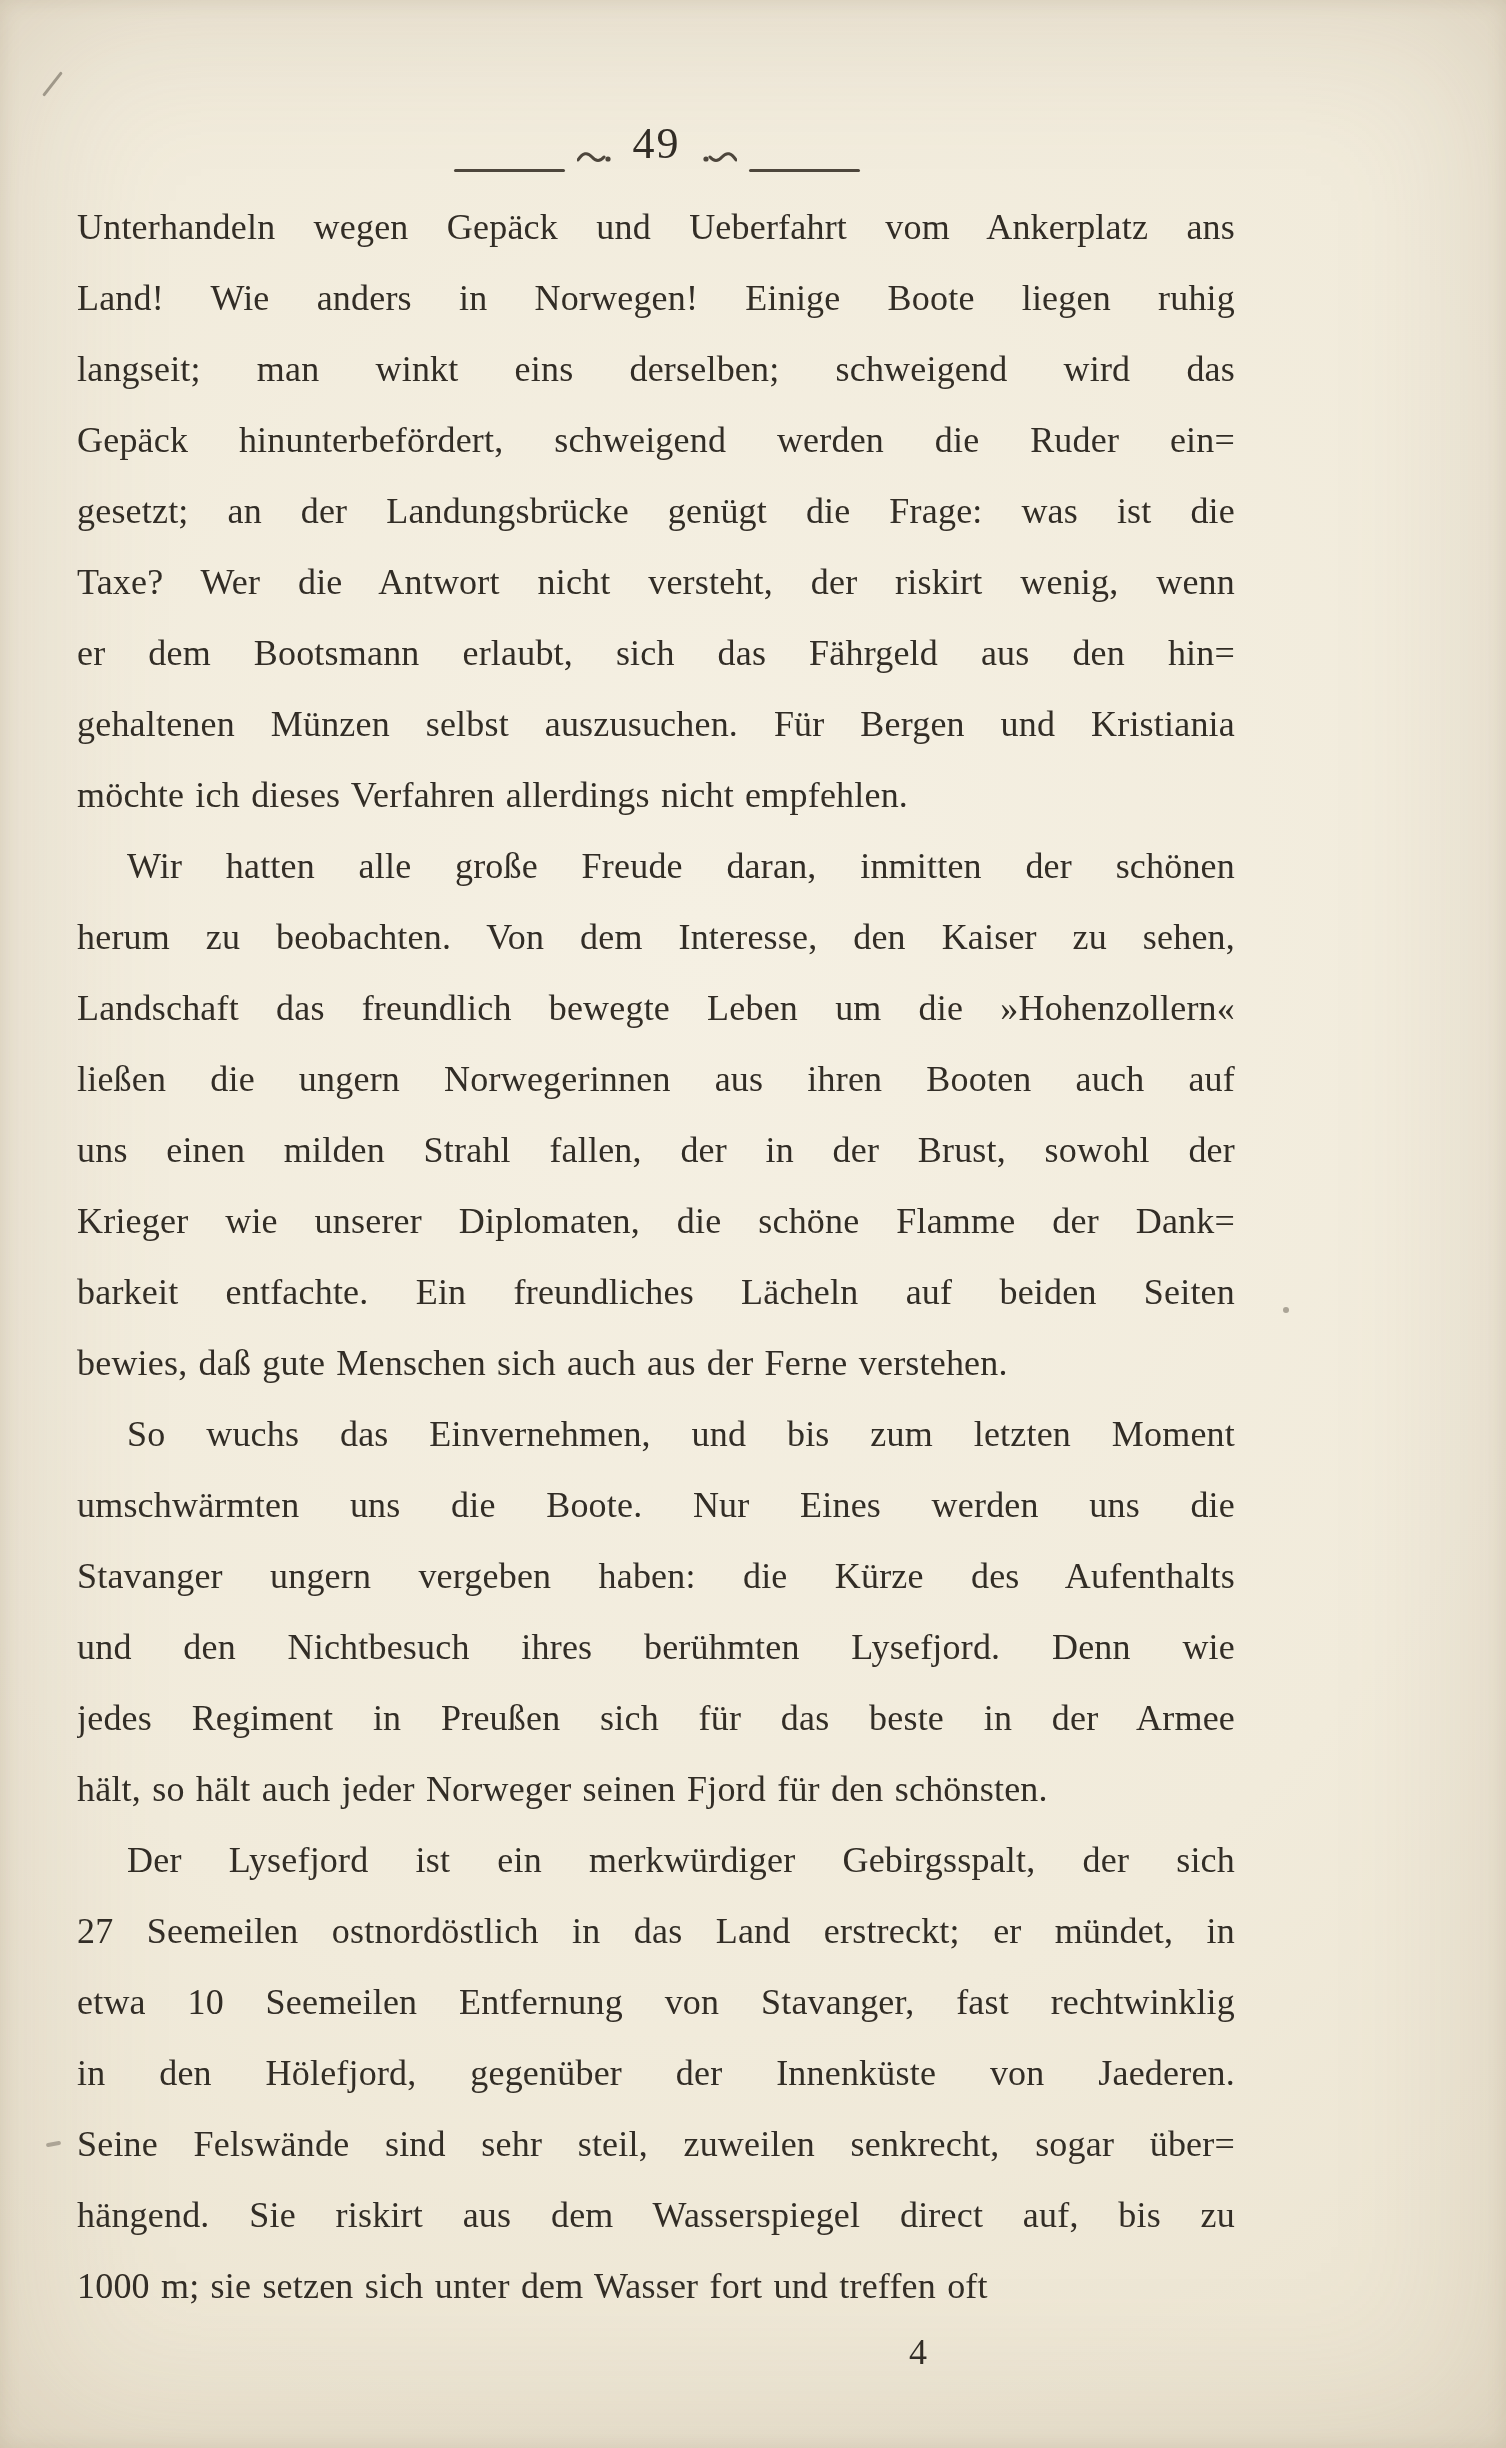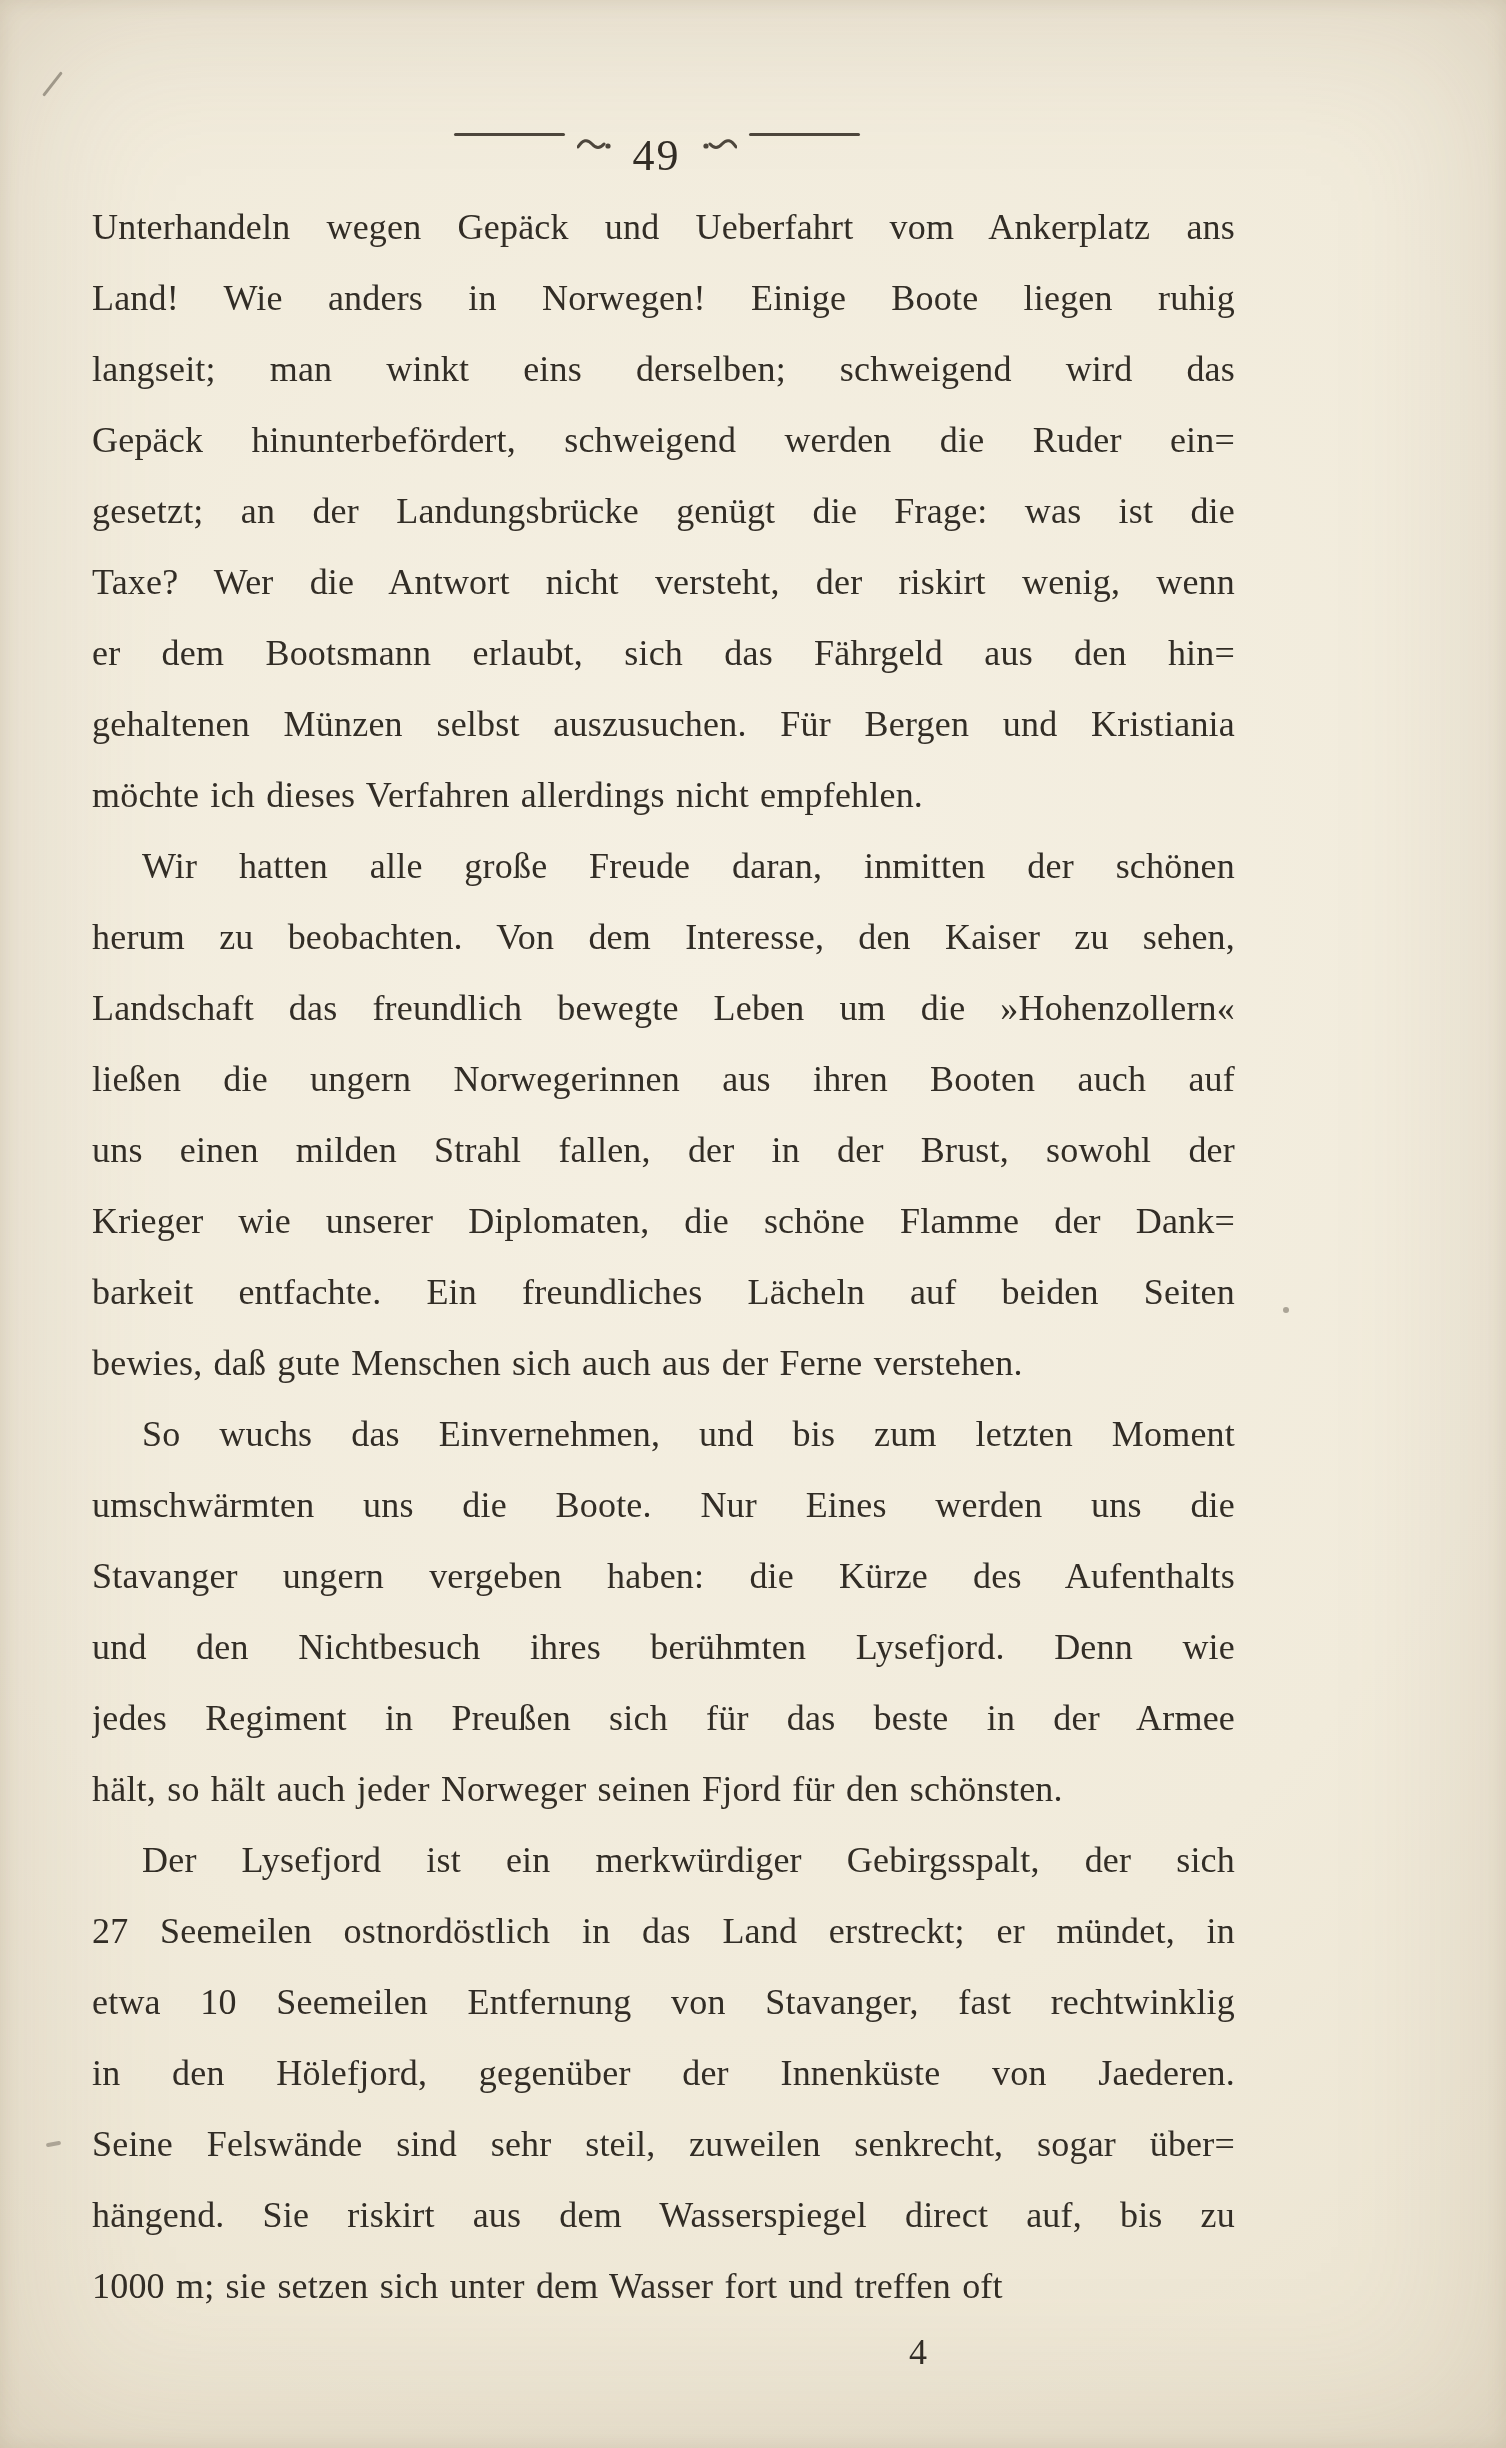--- a/index.html
+++ b/index.html
@@ -13,25 +13,25 @@
     overflow: hidden;
     background: radial-gradient(ellipse 120% 90% at 46% 38%,
       #f5f0e3 0%, #f1ebdb 50%, #eae2ce 88%, #e2d9c2 100%);
     box-shadow: inset 0 0 168px rgba(140,120,90,.22), inset 0 0 20px rgba(140,120,90,.18);
     color: var(--ink, #2f2b25);
   }
 
   
   .header {
     position: absolute;
-    top: 133px;
+    top: 121px;
     left: 0;
     width: 1313px;             
     display: flex;
-    align-items: flex-start;
+    align-items: flex-end;
     justify-content: center;
     gap: 12px;
   }
   .rule {
     width: 111px;
     height: 3px;
     background: #4d463c;
     border-radius: 2px;
   }
   .orn { display: inline-flex; align-items: center; }
@@ -54,21 +54,20 @@
     font-size: 36px;
     line-height: 71px;
     word-spacing: 2px;
     letter-spacing: 0.2px;
   }
   .line {
     height: 71px;
     overflow: hidden;
     text-align: justify;
     text-align-last: justify;
-    margin-left: 15px;
   }
   .line.par-first { text-indent: 50px; }
   .line.par-last  { text-align-last: left; font-family: Liberation Serif, serif; }
 
   
   .signature {
     position: absolute;
     top: 2331px;
     left: 909px;
     font-size: 36px;

